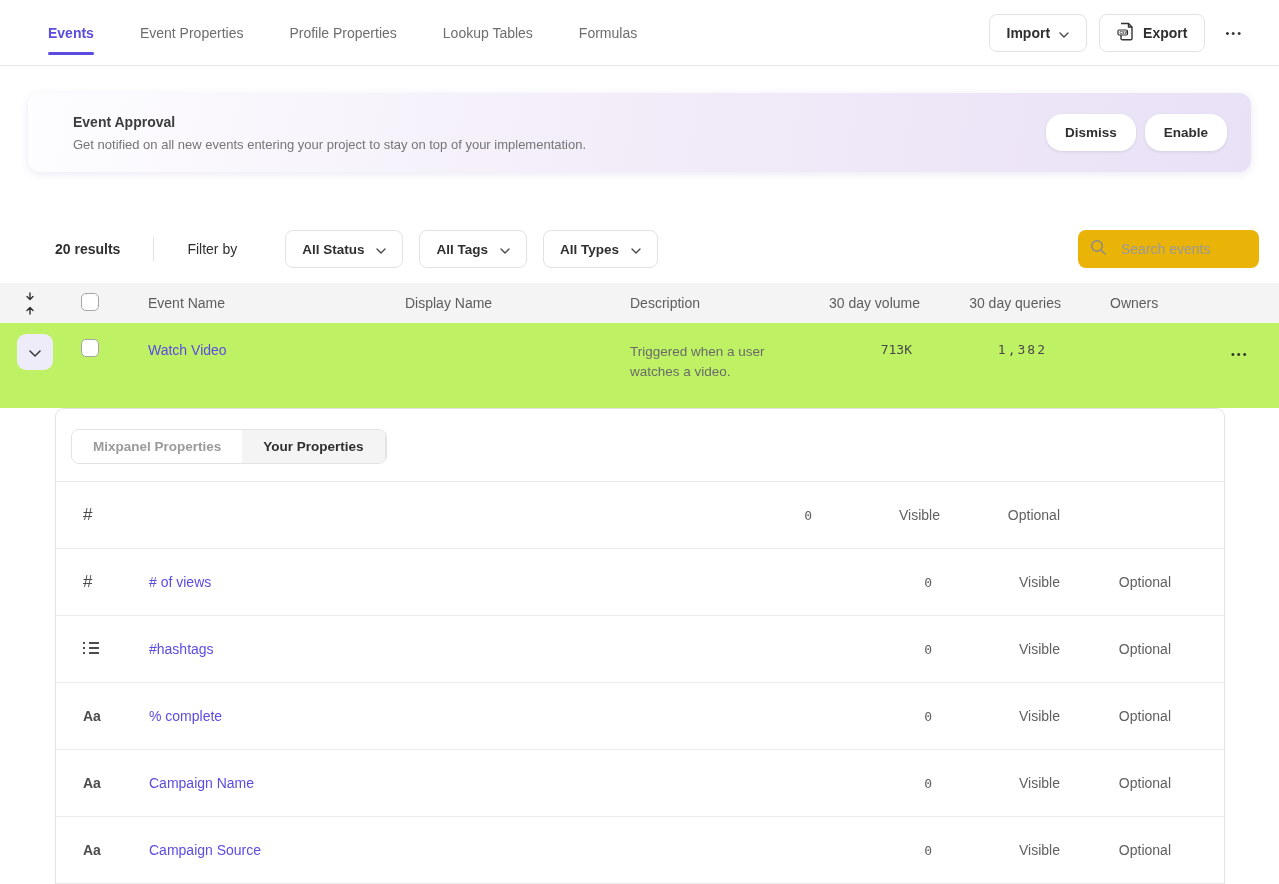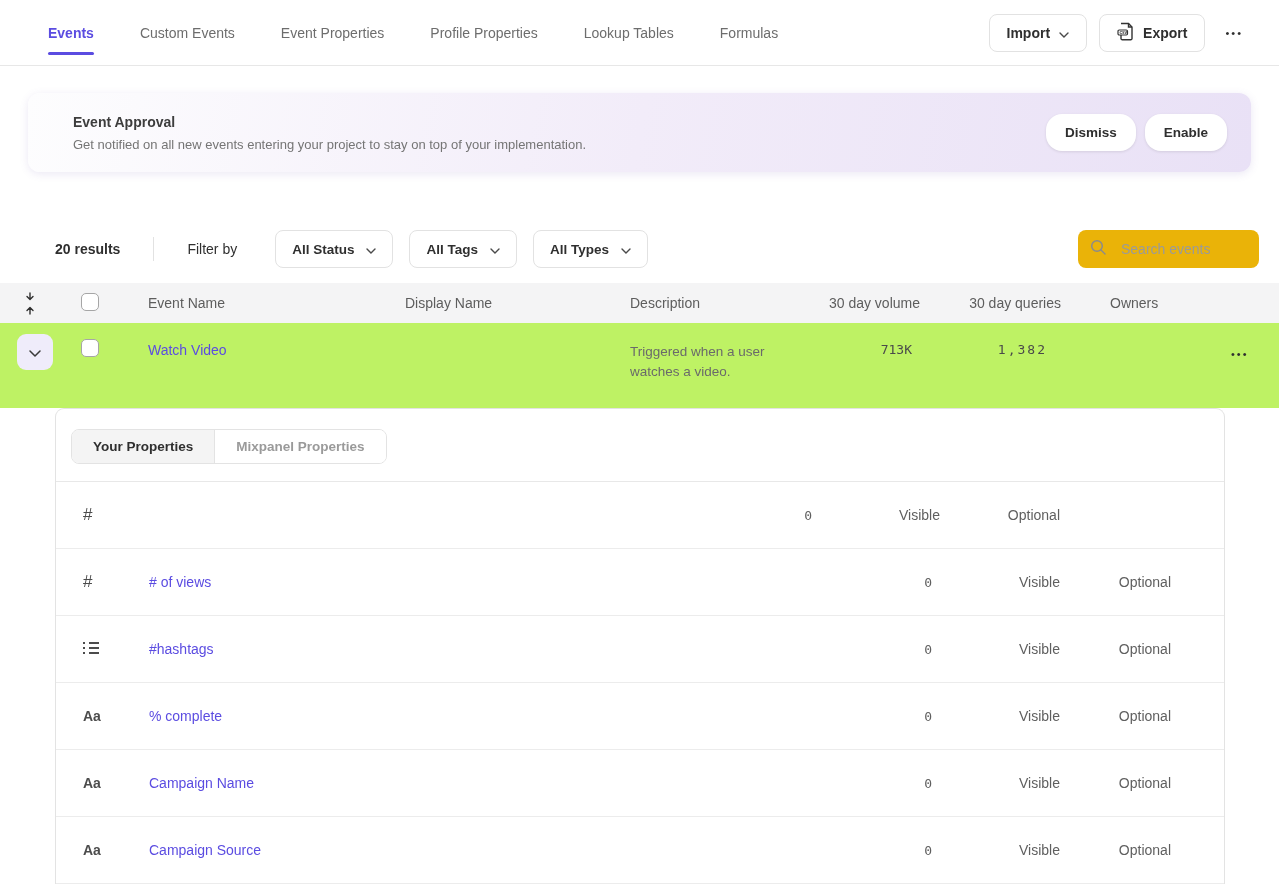--- a/index.html
+++ b/index.html
@@ -32,21 +32,21 @@
   .banner-desc { font-size:13px; color:#757575; }
   .banner-actions { display:flex; gap:9px; }
   .white-btn { height:37px; padding:0 19px; background:#fff; border:none; border-radius:16px;
     font-size:13.5px; font-weight:600; color:#2f2f2f; cursor:pointer;
     box-shadow:0 1px 3px rgba(0,0,0,.10); font-family:inherit; }
 
   
   .filter-row { margin:58px 20px 0 55px; height:38px; display:flex; align-items:center; }
   .results { font-size:14px; font-weight:600; color:#2f2f2f; }
   .vdiv { width:1px; height:24px; background:#e2e2e2; margin:0 33px 0 33px; }
-  .filter-by { font-size:14px; font-weight:500; color:#2f2f2f; margin-right:38px; }
+  .filter-by { font-size:14px; font-weight:500; color:#2f2f2f; margin-right:48px; }
   .dd { display:inline-flex; align-items:center; gap:12px; height:38px; padding:0 16px;
     background:#fff; border:1px solid #e2e2e2; border-radius:8px; font-size:13.5px;
     font-weight:600; color:#2f2f2f; cursor:pointer; margin-right:16px; font-family:inherit; }
   .search-wrap { margin-left:auto; width:181px; height:38px; background:#eab308;
     border-radius:8px; display:flex; align-items:center; padding:0 12px; gap:14px; }
   .search-wrap input { border:none; background:transparent; outline:none; font-size:14px;
     color:#3b3b3b; width:100%; font-family:inherit; }
   .search-wrap input::placeholder { color:#9a9a9a; }
 
   
@@ -99,21 +99,20 @@
     background-size:2px 2px,10px 2px,2px 2px,10px 2px,2px 2px,10px 2px;
     background-repeat:no-repeat; }
   .prop-name { font-size:14px; }
 </style>
 </head>
 <body>
 
 <header class="topnav">
   <nav class="tabs">
     <div class="tab active">Events</div>
-    <div class="tab">Custom Events</div>
     <div class="tab">Event Properties</div>
     <div class="tab">Profile Properties</div>
     <div class="tab">Lookup Tables</div>
     <div class="tab">Formulas</div>
   </nav>
   <div class="nav-actions">
     <button class="btn">
       <span>Import</span>
       <span class="chev"><svg width="10" height="6" viewBox="0 0 10 6">
             <path d="M1 1l4 4 4-4" fill="none" stroke="currentColor" stroke-width="1.4" stroke-linecap="round"></path>
@@ -205,22 +204,22 @@
   <div class="cell desc">Triggered when a user watches a video.</div>
   <div class="cell r mono vol-val">713K</div>
   <div class="cell r mono queries-val">1,382</div>
   <div class="cell owners-col"></div>
   <div class="cell row-more"><button class="more-btn"><span class="dots"></span></button></div>
 </div>
 
 <div class="panel">
   <div class="panel-head">
     <div class="seg">
+      <button class="seg-btn">Mixpanel Properties</button>
       <button class="seg-btn active">Your Properties</button>
-      <button class="seg-btn">Mixpanel Properties</button>
     </div>
   </div>
   <div id="prop-rows">
   <div class="prop-row">
     <div class="pcell icon-cell"><span class="prop-icon icon-number"></span></div>
     <div class="pcell zero mono">0</div>
     <div class="pcell">Visible</div>
     <div class="pcell">Optional</div>
   </div>
 

